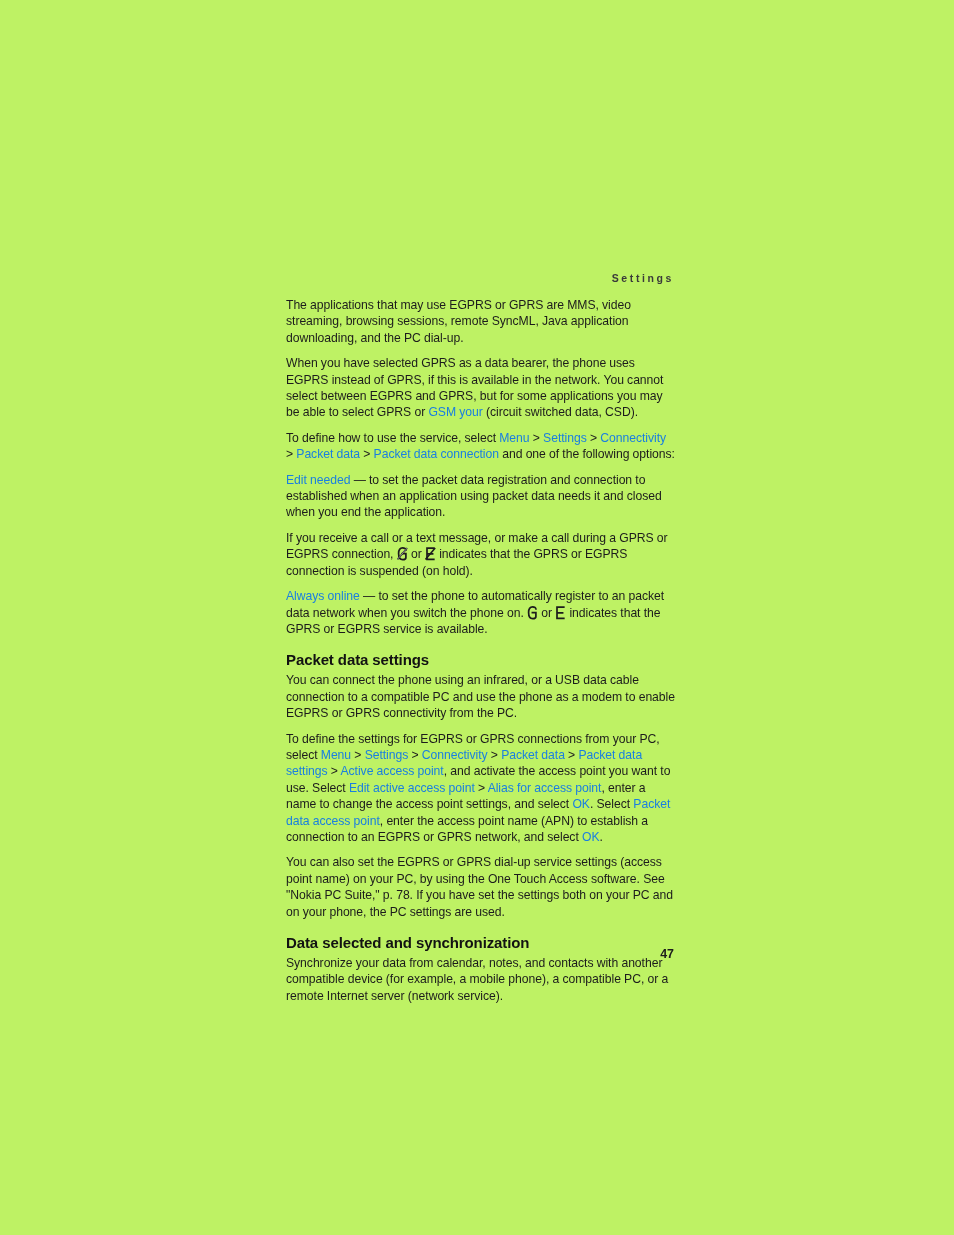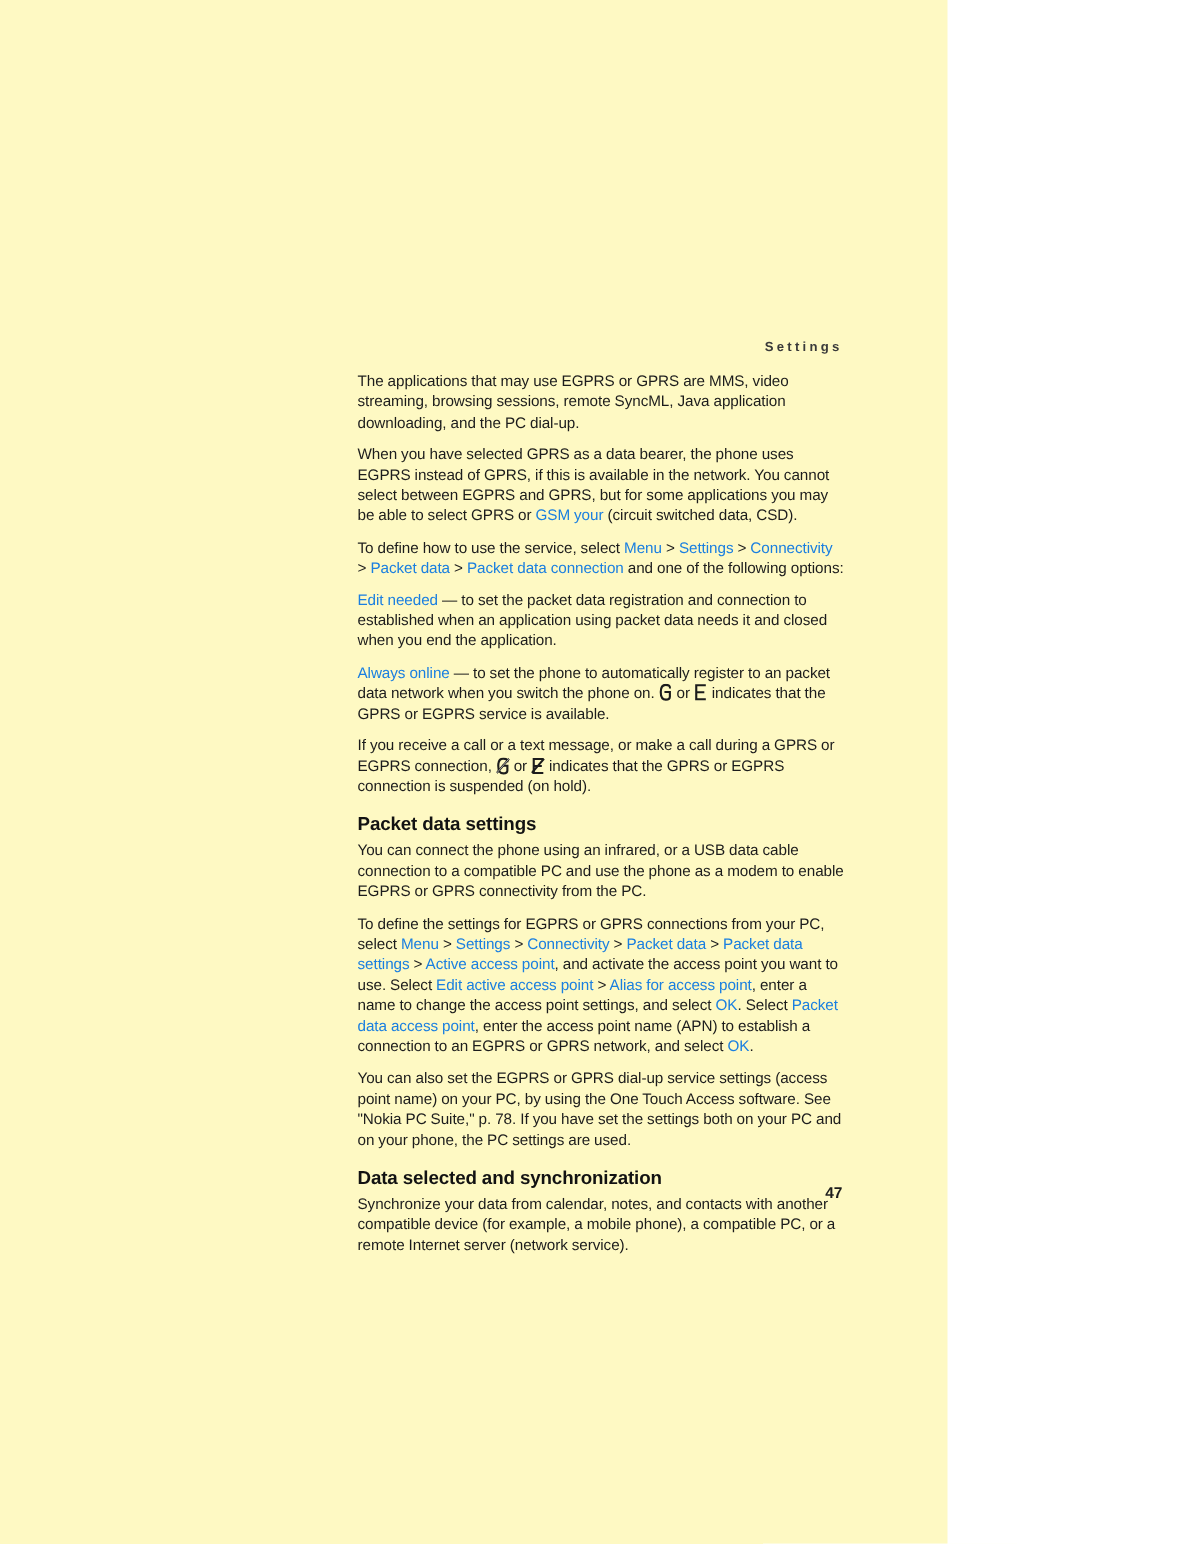--- a/index.html
+++ b/index.html
@@ -12,23 +12,23 @@
     height: 1235px;
     position: relative;
     font-family: "Liberation Sans", sans-serif;
     -webkit-font-smoothing: antialiased;
   }
 
   .page {
     position: absolute;
     left: 0;
     top: 0;
-    width: 758px;
+    width: 954px;
     height: 1235px;
-    background: #fef9c3;
+    background: #bef264;
   }
 
   
   .running-head {
     position: absolute;
     left: 286px;
     top: 272px;
     width: 388px;
     text-align: right;
     font-size: 10.5px;
@@ -115,36 +115,36 @@
 
     <p class="body">
       <span>To define how to use the service, select </span><span class="lnk">Menu</span><span class="gt"> &gt; </span><span class="lnk">Settings</span><span class="gt"> &gt; </span><span class="lnk">Connectivity</span><span class="gt"> &gt; </span><span class="lnk">Packet data</span><span class="gt"> &gt; </span><span class="lnk">Packet data connection</span><span> and one of the following options:</span>
     </p>
 
     <p class="body">
       <span class="lnk">Edit needed</span><span> — to set the packet data registration and connection to established when an application using packet data needs it and closed when you end the application.</span>
     </p>
 
     <p class="body">
-      <span class="lnk">Always online</span><span> — to set the phone to automatically register to an packet data network when you switch the phone on. </span><span class="glyph"><svg width="11" height="14" viewBox="0 0 11 14">
-            <path d="M9.0 3.0 C9.0 1.6 7.6 0.9 5.6 0.9 C3.2 0.9 1.6 2.6 1.6 6.6 C1.6 10.8 3.2 12.7 5.7 12.7 C7.5 12.7 8.9 11.9 8.9 10.4 L8.9 6.6 L5.4 6.6" fill="none" stroke="#1c1c1c" stroke-width="1.7" stroke-linecap="square"></path>
-          </svg></span><span> or </span><span class="glyph"><svg width="11" height="14" viewBox="0 0 11 14">
-            <path d="M8.8 1.2 L2.0 1.2 L2.0 12.4 L8.8 12.4 M2.0 6.8 L7.6 6.8" fill="none" stroke="#1c1c1c" stroke-width="1.7" stroke-linecap="square"></path>
-          </svg></span><span> indicates that the GPRS or EGPRS service is available.</span>
-    </p>
-
-    <p class="body">
       <span>If you receive a call or a text message, or make a call during a GPRS or EGPRS connection, </span><span class="glyph"><svg width="11" height="14" viewBox="0 0 11 14">
             <path d="M9.0 3.0 C9.0 1.6 7.6 0.9 5.6 0.9 C3.2 0.9 1.6 2.6 1.6 6.6 C1.6 10.8 3.2 12.7 5.7 12.7 C7.5 12.7 8.9 11.9 8.9 10.4 L8.9 6.6 L5.4 6.6" fill="none" stroke="#1c1c1c" stroke-width="1.7" stroke-linecap="square"></path>
             <path d="M0.4 12.4 L10.2 1.0" fill="none" stroke="#1c1c1c" stroke-width="1.6"></path>
             <path d="M0.4 12.4 L10.2 1.0" fill="none" stroke="#ffffff" stroke-width="0.5"></path>
           </svg></span><span> or </span><span class="glyph"><svg width="11" height="14" viewBox="0 0 11 14">
             <path d="M8.8 1.2 L2.0 1.2 L2.0 12.4 L8.8 12.4 M2.0 6.8 L7.6 6.8" fill="none" stroke="#1c1c1c" stroke-width="1.7" stroke-linecap="square"></path>
             <path d="M0.4 12.4 L10.2 1.0" fill="none" stroke="#1c1c1c" stroke-width="1.6"></path>
           </svg></span><span> indicates that the GPRS or EGPRS connection is suspended (on hold).</span>
+    </p>
+
+    <p class="body">
+      <span class="lnk">Always online</span><span> — to set the phone to automatically register to an packet data network when you switch the phone on. </span><span class="glyph"><svg width="11" height="14" viewBox="0 0 11 14">
+            <path d="M9.0 3.0 C9.0 1.6 7.6 0.9 5.6 0.9 C3.2 0.9 1.6 2.6 1.6 6.6 C1.6 10.8 3.2 12.7 5.7 12.7 C7.5 12.7 8.9 11.9 8.9 10.4 L8.9 6.6 L5.4 6.6" fill="none" stroke="#1c1c1c" stroke-width="1.7" stroke-linecap="square"></path>
+          </svg></span><span> or </span><span class="glyph"><svg width="11" height="14" viewBox="0 0 11 14">
+            <path d="M8.8 1.2 L2.0 1.2 L2.0 12.4 L8.8 12.4 M2.0 6.8 L7.6 6.8" fill="none" stroke="#1c1c1c" stroke-width="1.7" stroke-linecap="square"></path>
+          </svg></span><span> indicates that the GPRS or EGPRS service is available.</span>
     </p>
 
     <h2 class="heading">Packet data settings</h2>
 
     <p class="body">
       <span>You can connect the phone using an infrared, or a USB data cable connection to a compatible PC and use the phone as a modem to enable EGPRS or GPRS connectivity from the PC.</span>
     </p>
 
     <p class="body">
       <span>To define the settings for EGPRS or GPRS connections from your PC, select </span><span class="lnk">Menu</span><span class="gt"> &gt; </span><span class="lnk">Settings</span><span class="gt"> &gt; </span><span class="lnk">Connectivity</span><span class="gt"> &gt; </span><span class="lnk">Packet data</span><span class="gt"> &gt; </span><span class="lnk">Packet data settings</span><span class="gt"> &gt; </span><span class="lnk">Active access point</span><span>, and activate the access point you want to use. Select </span><span class="lnk">Edit active access point</span><span class="gt"> &gt; </span><span class="lnk">Alias for access point</span><span>, enter a name to change the access point settings, and select </span><span class="lnk">OK</span><span>. Select </span><span class="lnk">Packet data access point</span><span>, enter the access point name (APN) to establish a connection to an EGPRS or GPRS network, and select </span><span class="lnk">OK</span><span>.</span>

